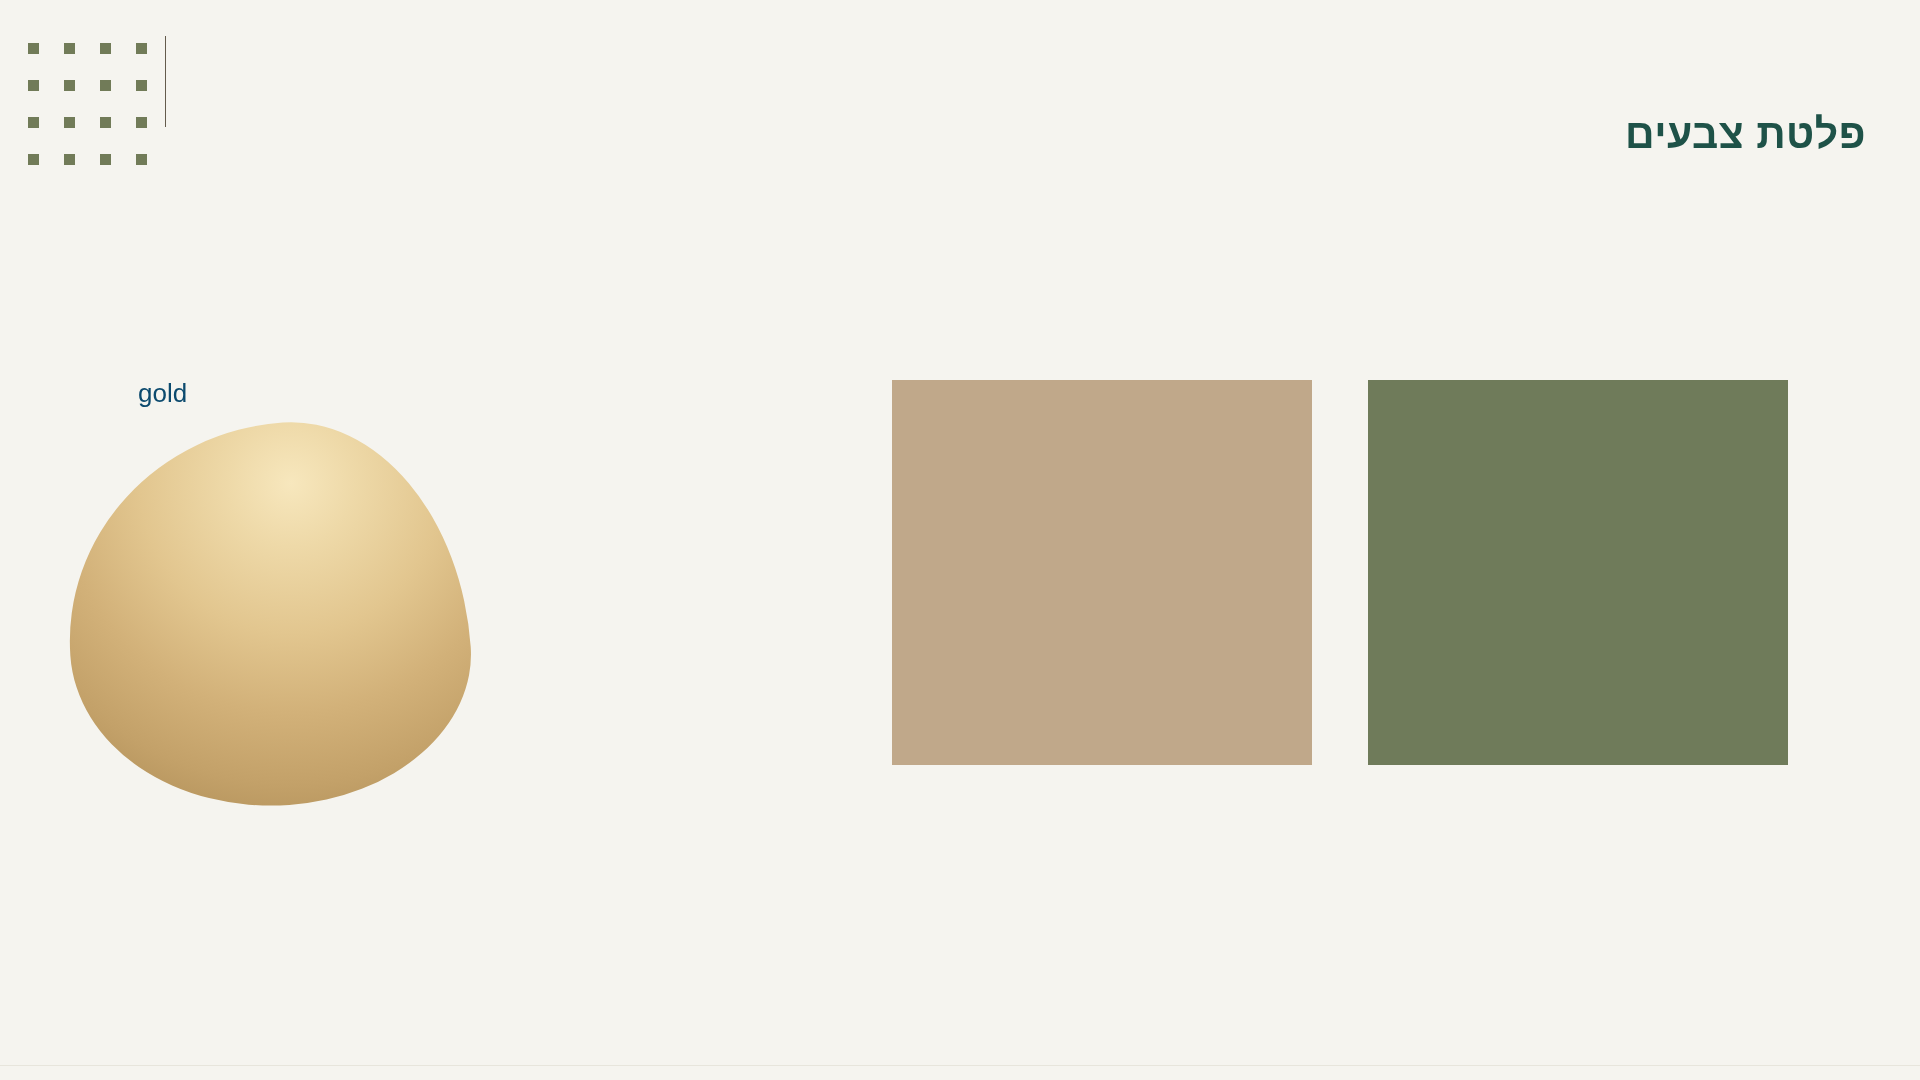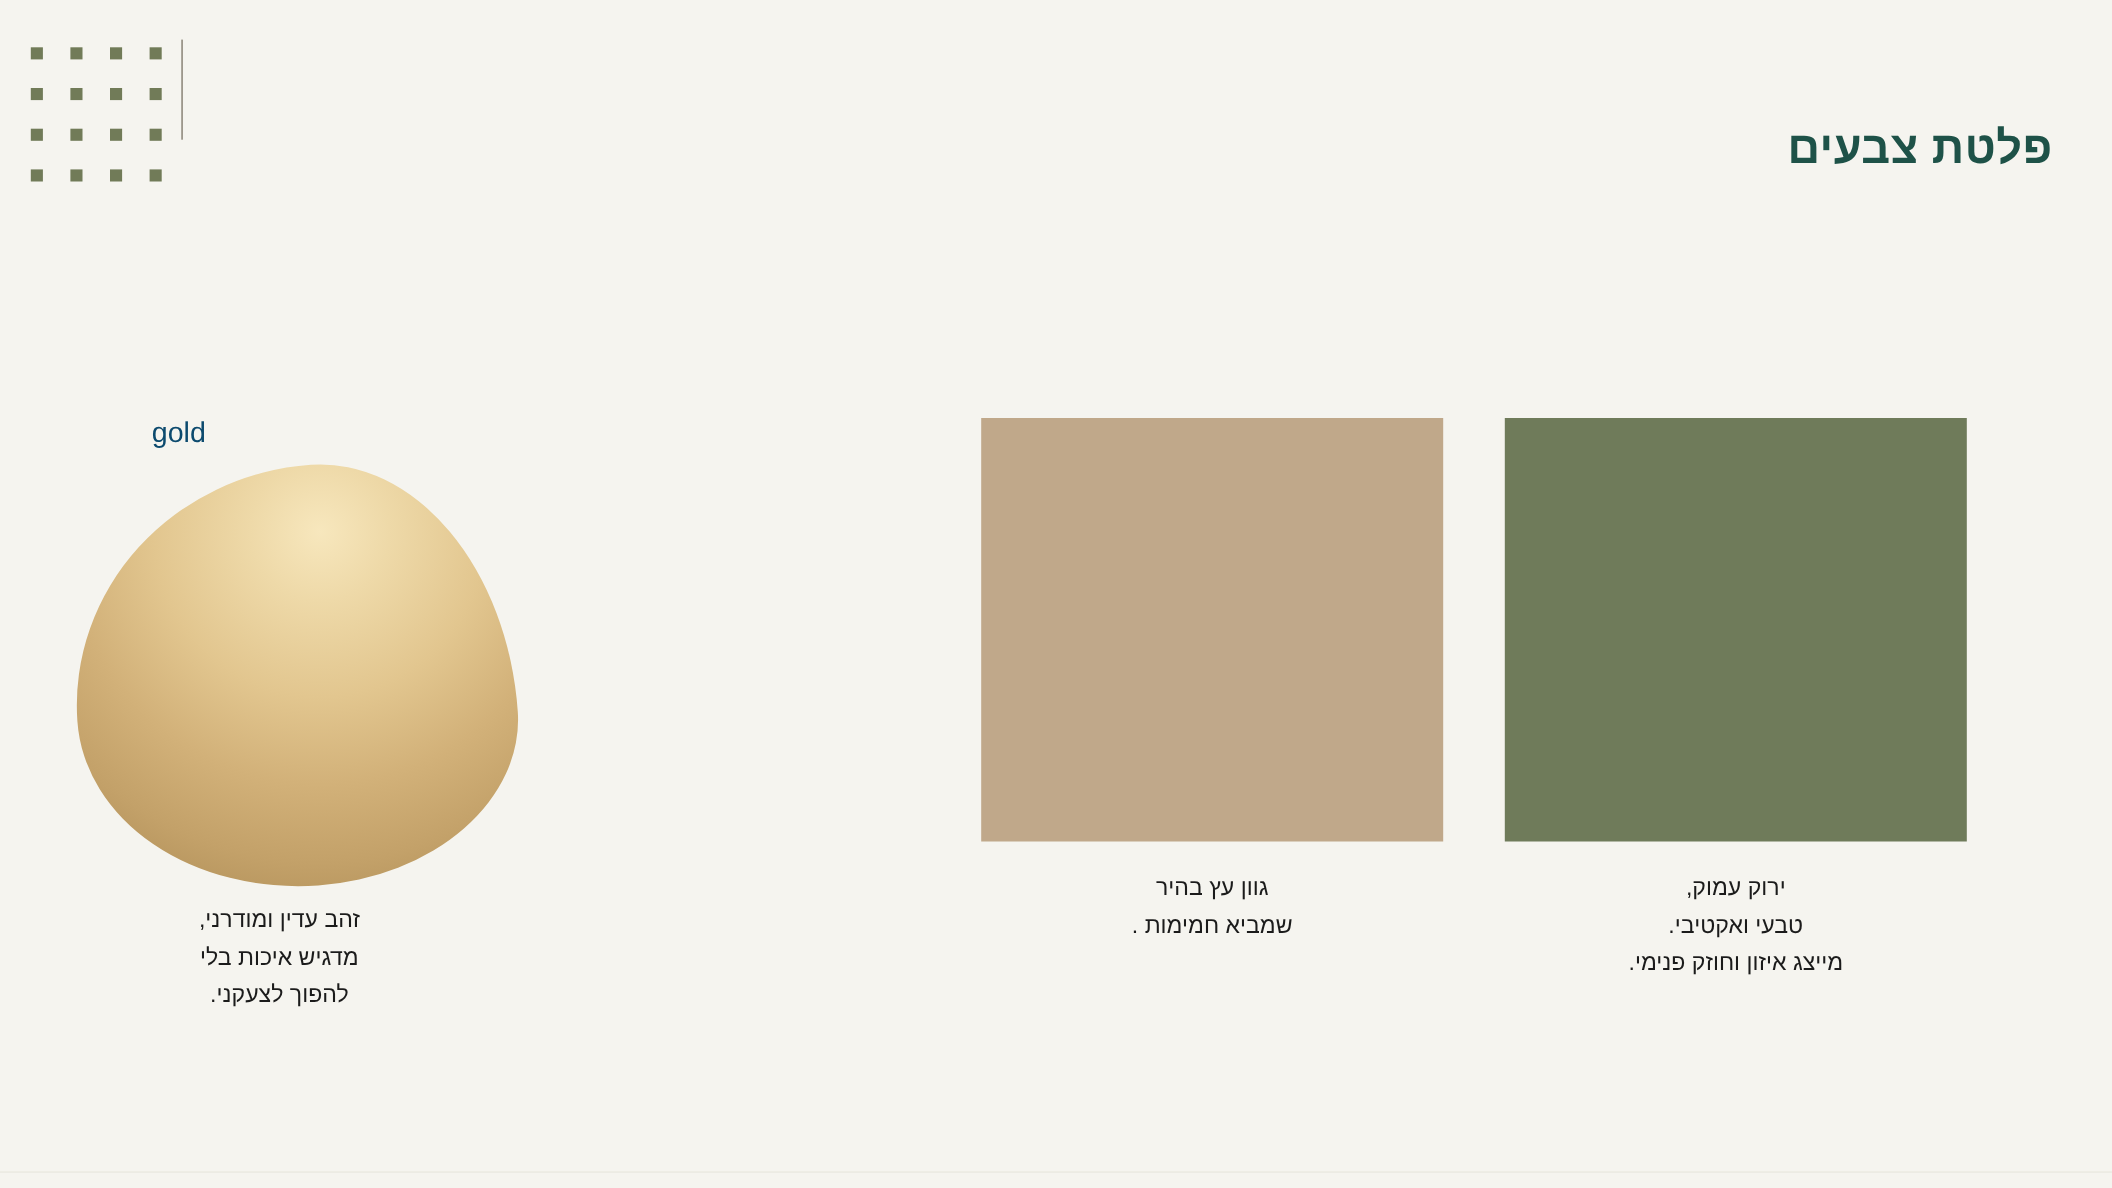--- a/index.html
+++ b/index.html
@@ -183,35 +183,27 @@
 
   <div id="vrule"></div>
 
   <h1 id="page-title">פלטת צבעים</h1>
 
   <div id="palette">
 
     <div class="swatch-col" id="col-gold">
       <div class="swatch-label">gold</div>
       <div class="swatch-box" id="gold-blob"></div>
-      <div class="swatch-desc">זהב עדין ומודרני,
-מדגיש איכות בלי
-להפוך לצעקני.</div>
     </div>
 
 
     <div class="swatch-col" id="col-tan">
       <div class="swatch-box" id="tan-box"></div>
-      <div class="swatch-desc">גוון עץ בהיר
-שמביא חמימות .</div>
     </div>
 
     <div class="swatch-col" id="col-green">
       <div class="swatch-box" id="green-box"></div>
-      <div class="swatch-desc">ירוק עמוק,
-טבעי ואקטיבי.
-מייצג איזון וחוזק פנימי.</div>
     </div>
 
   </div>
 
   <div id="bottom-rule"></div>
 </div>
 
 </body></html>

